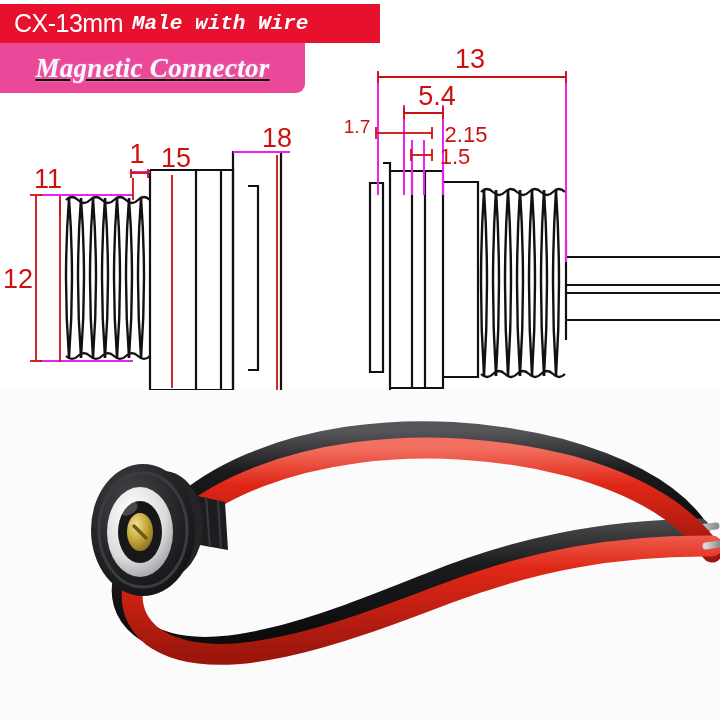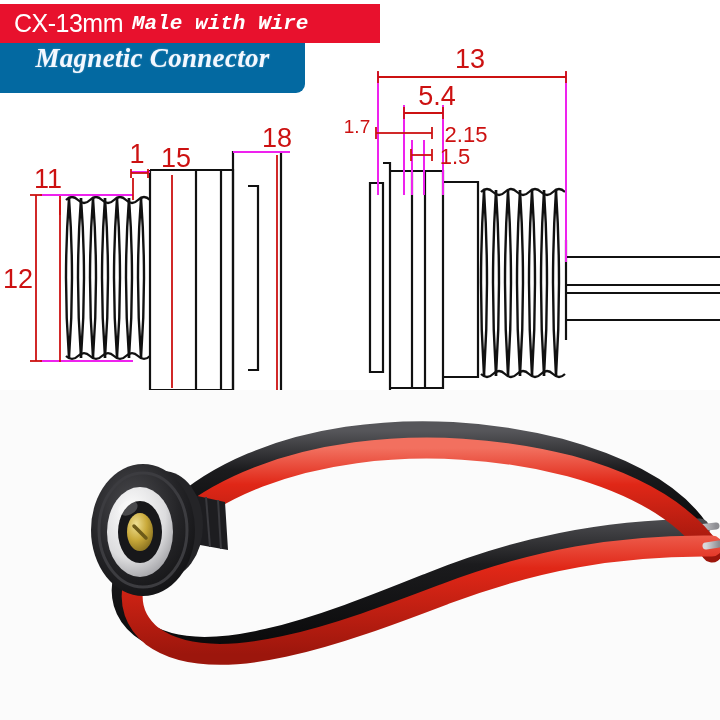--- a/index.html
+++ b/index.html
@@ -39,26 +39,27 @@
     font-size: 21px;
     font-style: italic;
     font-weight: bold;
     margin-left: 9px;
     font-family: Liberation Mono, monospace;
   }
   #banner-blue {
     position: absolute;
     left: 0; top: 43px;
     width: 305px; height: 50px;
-    background: #0369a1;
+    background: #ec4899;
     border-bottom-right-radius: 9px;
     display: flex;
-    align-items: flex-start;
+    align-items: center;
     justify-content: center;
     overflow: hidden;
+    text-decoration: underline;
   }
   #banner-blue .t {
     color: #f4f8ff;
     font-size: 27px;
     font-style: italic;
     font-weight: bold;
     font-family: "Liberation Serif", serif;
     letter-spacing: 0.3px;
     text-shadow: 0 0 2px rgba(255,255,255,0.35);
   }

